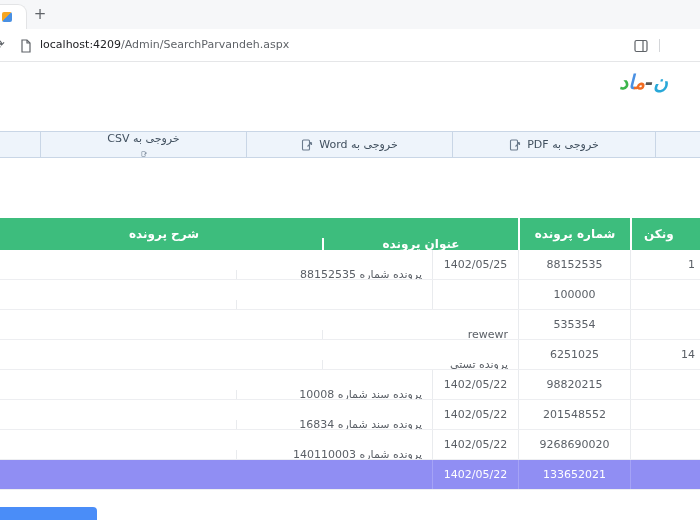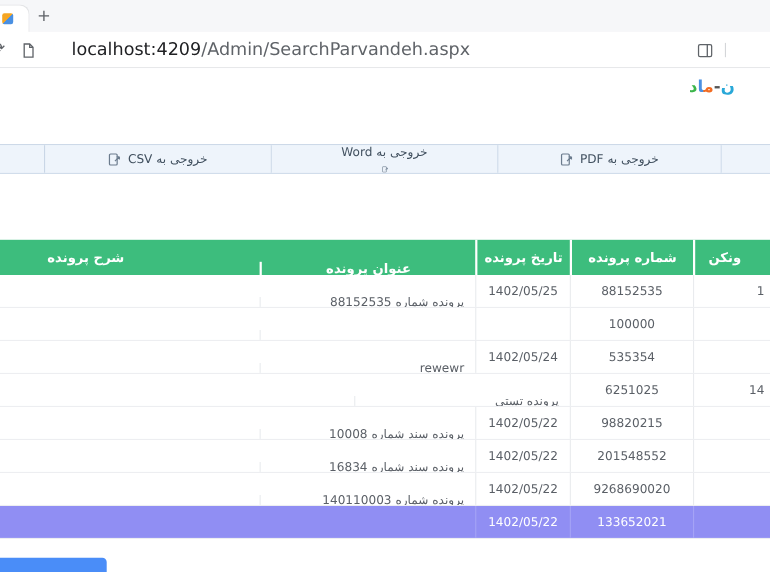--- a/index.html
+++ b/index.html
@@ -12,36 +12,36 @@
   .tab { position:absolute; left:-40px; top:4px; width:67px; height:25px; background:#fff;
          border:1px solid #e3e4e6; border-bottom:none; border-radius:9px 9px 0 0; }
   .favicon { position:absolute; right:14px; top:7px; width:10px; height:10px; border-radius:2px;
              background:linear-gradient(135deg,#f5a623 0 50%,#4a90e2 50% 100%); }
   .newtab { position:absolute; left:31px; top:5px; width:18px; height:18px; color:#5f6368;
             font-size:15px; line-height:18px; text-align:center; border-radius:50%; cursor:pointer; }
   .addressbar { position:absolute; top:29px; left:0; right:0; height:33px; background:#fff;
                 border-bottom:1px solid #e5e6e8; }
   .addr-partial { position:absolute; left:-7px; top:7px; font-size:14px; color:#5f6368; }
   .doc-icon { position:absolute; left:19px; top:9px; }
-  .url { position:absolute; left:40px; top:0; height:32px; line-height:32px; font-size:16px; white-space:nowrap;margin-left:25px; }
+  .url { position:absolute; left:40px; top:0; height:32px; line-height:32px; font-size:11px; white-space:nowrap; }
   .url .host { color:#202124; }
   .url .path { color:#5f6368; }
   .side-icon { position:absolute; right:52px; top:9px; cursor:pointer; }
   .addr-divider { position:absolute; right:40px; top:10px; width:1px; height:13px; background:#d4d6d9; }
 
   
   .page { position:absolute; top:62px; left:-80px; width:860px; height:458px; background:#fff; direction:rtl; }
 
-  .logo { position:absolute; top:8px; right:112px; font-size:15px; font-weight:bold; letter-spacing:0.5px; }
+  .logo { position:absolute; top:8px; right:112px; font-size:20px; font-weight:bold; letter-spacing:0.5px;font-style:italic; }
 
   .export-strip { position:absolute; top:69px; right:0; left:0; height:27px; display:flex;
                   background:#eef4fb; border-top:1px solid #c9d6e6; border-bottom:1px solid #c9d6e6; }
   .export-btn { height:100%; display:flex; align-items:center; justify-content:center; gap:6px;
                 border-left:1px solid #c9d6e6; background:#eef4fb; font-size:11px; color:#41505f; cursor:pointer; }
-  .eb0 { width:125px; } .eb1 { width:203px; } .eb2 { width:206px;flex-direction:column; } .eb3 { width:206px; } .eb4 { width:120px; border-left:none; }
+  .eb0 { width:125px; } .eb1 { width:203px; } .eb2 { width:206px; } .eb3 { width:206px;flex-direction:column; } .eb4 { width:120px; border-left:none; }
 
   
   .grid { position:absolute; top:156px; right:0; left:0; }
   .thead { display:flex; height:32px; align-items:stretch; background:#3dbd7d; }
   .th { display:flex; align-items:center; justify-content:center; color:#fff; font-weight:bold;
         font-size:12px; border-left:2px solid #fff; }
   .th.c4 { border-left:none; }
   .th.c0 { justify-content:flex-end; padding-left:12px; }
   .tr { display:flex; height:30px; background:#fff; border-bottom:1px solid #edeef1; cursor:pointer; }
   .td { display:flex; align-items:center; justify-content:center; font-size:11px; color:#5a5f66;
@@ -117,21 +117,20 @@
             <path d="M6.5 7.5 L10.5 3.5 M10.5 3.5 h-2.4 M10.5 3.5 v2.4" fill="none" stroke="#6b7b8d" stroke-width="1.1"></path>
           </svg>
       </div>
       <div class="export-btn eb4"></div>
     </div>
 
     <div class="grid">
       <div class="thead" style="background: rgb(61, 189, 125);">
         <div class="th c0">ونکن</div>
         <div class="th c1">شماره پرونده</div>
-        <div class="th c2">تاریخ پرونده</div>
         <div class="th c3">عنوان پرونده</div>
         <div class="th c4">شرح پرونده</div>
       </div>
 
       <div class="tr">
         <div class="td c0">1</div>
         <div class="td c1">88152535</div>
         <div class="td c2">1402/05/25</div>
         <div class="td c3">پرونده شماره 88152535</div>
         <div class="td c4"></div>
@@ -139,21 +138,20 @@
       <div class="tr">
         <div class="td c0"></div>
         <div class="td c1">100000</div>
         <div class="td c2"></div>
         <div class="td c3"></div>
         <div class="td c4"></div>
       </div>
       <div class="tr">
         <div class="td c0"></div>
         <div class="td c1">535354</div>
-        <div class="td c2">1402/05/24</div>
         <div class="td c3">rewewr</div>
         <div class="td c4"></div>
       </div>
       <div class="tr">
         <div class="td c0">14</div>
         <div class="td c1">6251025</div>
         <div class="td c3">پرونده تستی</div>
         <div class="td c4"></div>
       </div>
       <div class="tr">

